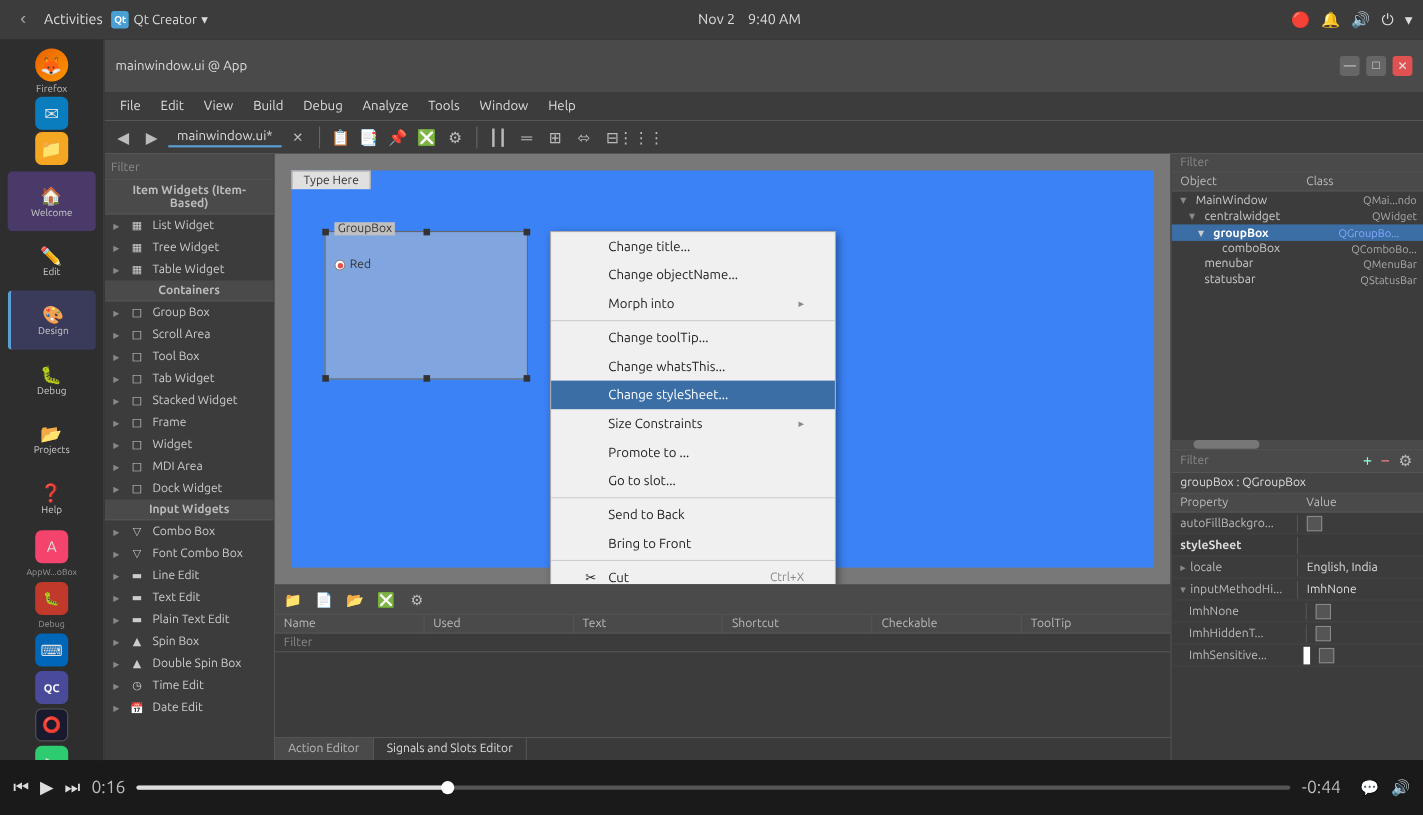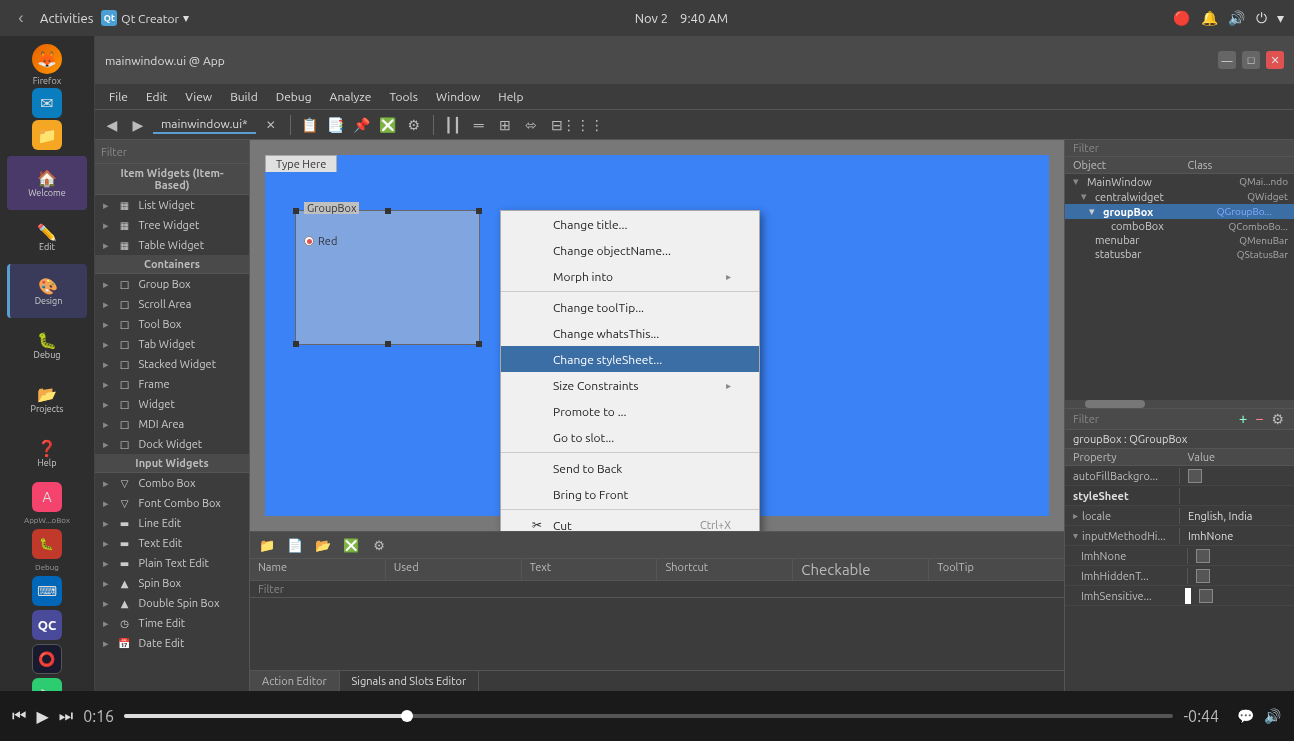--- a/index.html
+++ b/index.html
@@ -246,21 +246,21 @@
         <span style="font-size:9px;color:#ccc;">Help</span>
       </div>
     </div>
 
     <div style="margin-top:auto;display:flex;flex-direction:column;align-items:center;gap:4px;padding-bottom:6px;">
       <div style="width:30px;height:30px;background:#f4436c;border-radius:6px;display:flex;align-items:center;justify-content:center;font-size:14px;cursor:pointer;">A</div>
       <div style="font-size:8px;color:#999;text-align:center;">AppW...oBox</div>
       <div style="width:30px;height:30px;background:#c0392b;border-radius:6px;display:flex;align-items:center;justify-content:center;font-size:12px;cursor:pointer;color:white;">🐛</div>
       <div style="font-size:8px;color:#999;text-align:center;">Debug</div>
       <div style="width:30px;height:30px;background:#0066b8;border-radius:6px;display:flex;align-items:center;justify-content:center;font-size:14px;cursor:pointer;">⌨</div>
-      <div style="width:30px;height:30px;background:#4a4a9a;border-radius:6px;display:flex;align-items:center;justify-content:center;font-size:13px;cursor:pointer;color:white;font-weight:bold;">QC</div>
+      <div style="width:30px;height:30px;background:#4a4a9a;border-radius:6px;display:flex;align-items:center;justify-content:center;font-size:10px;cursor:pointer;color:white;font-weight:bold;">QC</div>
       <div style="width:30px;height:30px;background:#1a1a2e;border-radius:6px;display:flex;align-items:center;justify-content:center;font-size:14px;cursor:pointer;border:1px solid #555;">⭕</div>
       <div style="width:30px;height:30px;background:#2ecc71;border-radius:6px;display:flex;align-items:center;justify-content:center;font-size:14px;cursor:pointer;">▶</div>
     </div>
   </div>
 
   <div style="flex:1;display:flex;flex-direction:column;overflow:hidden;">
 
     <div class="app-titlebar">
       <span>mainwindow.ui @ App</span>
       <div class="app-titlebar-btns">
@@ -521,21 +521,21 @@
             <button class="toolbar-btn" style="font-size:13px;">📄</button>
             <button class="toolbar-btn" style="font-size:13px;">📂</button>
             <button class="toolbar-btn" style="font-size:13px;">❎</button>
             <button class="toolbar-btn" style="font-size:13px;">⚙</button>
           </div>
           <div style="display:flex;background:#4a4a4a;border-bottom:1px solid #555;">
             <div style="flex:1;padding:2px 8px;font-size:11px;color:#bbb;border-right:1px solid #555;">Name</div>
             <div style="flex:1;padding:2px 8px;font-size:11px;color:#bbb;border-right:1px solid #555;">Used</div>
             <div style="flex:1;padding:2px 8px;font-size:11px;color:#bbb;border-right:1px solid #555;">Text</div>
             <div style="flex:1;padding:2px 8px;font-size:11px;color:#bbb;border-right:1px solid #555;">Shortcut</div>
-            <div style="flex:1;padding:2px 8px;font-size:15px;color:#bbb;border-right:1px solid #555;">Checkable</div>
+            <div style="flex:1;padding:2px 8px;font-size:11px;color:#bbb;border-right:1px solid #555;">Checkable</div>
             <div style="flex:1;padding:2px 8px;font-size:11px;color:#bbb;">ToolTip</div>
           </div>
           <div style="padding:2px 8px;font-size:11px;color:#888;border-bottom:1px solid #555;">Filter</div>
           <div style="flex:1;"></div>
           <div style="display:flex;border-top:1px solid #555;background:#3a3a3a;">
             <div style="padding:4px 12px;font-size:11px;color:#bbb;cursor:pointer;border-right:1px solid #555;background:#4a4a4a;">Action Editor</div>
             <div style="padding:4px 12px;font-size:11px;color:#ddd;cursor:pointer;border-right:1px solid #555;">Signals and Slots Editor</div>
           </div>
         </div>
       </div>

